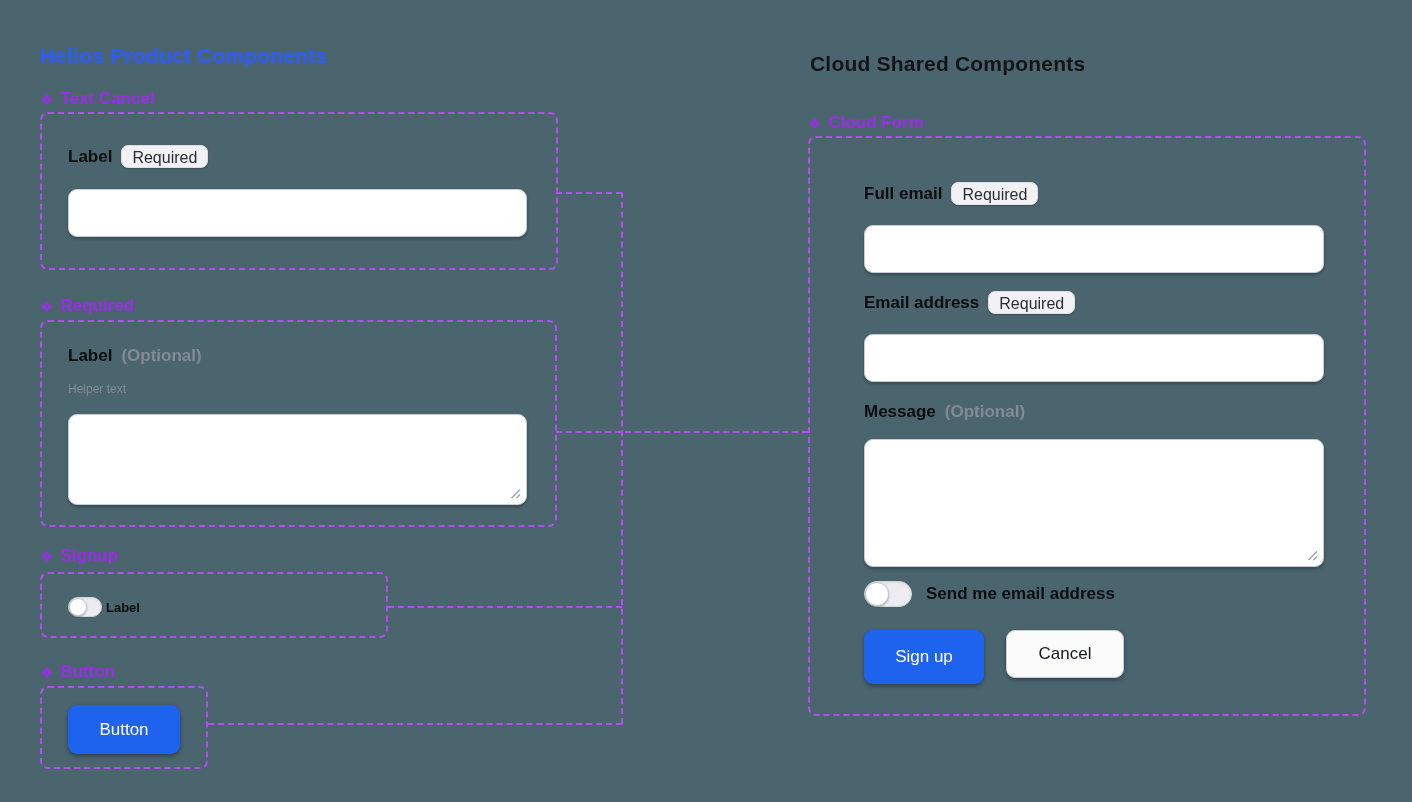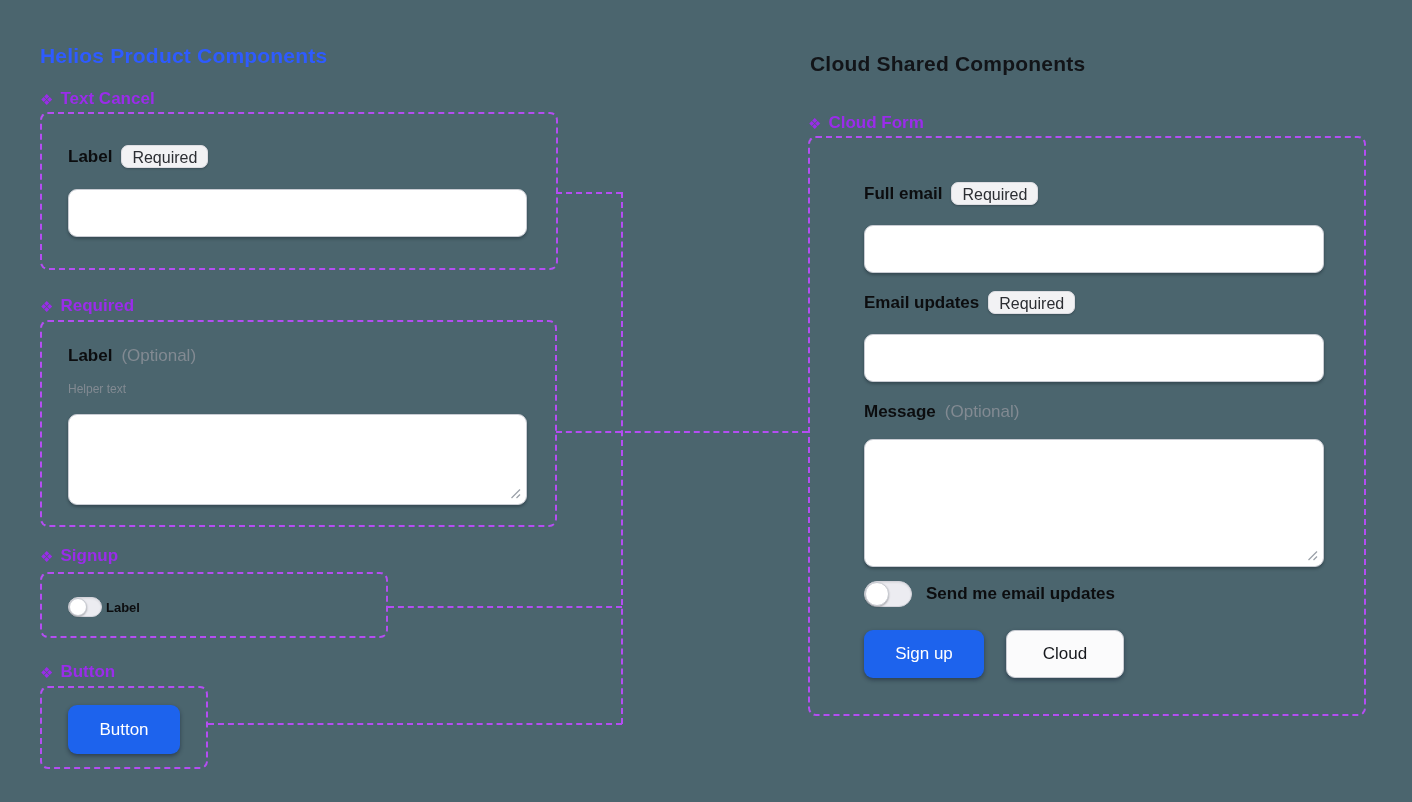--- a/index.html
+++ b/index.html
@@ -29,21 +29,21 @@
     border-radius: 8px;
   }
   .connector-h { position: absolute; border-top: 2px dashed var(--dashed-line, #b44df2); height: 0; }
   .connector-v { position: absolute; border-left: 2px dashed var(--dashed-line, #b44df2); width: 0; }
 
   
   .label-row {
     position: absolute; display: flex; align-items: center; gap: 9px;
     font-size: 17px; font-weight: 700; color: var(--label-text, #0c0d0f); white-space: nowrap;
   }
-  .muted { color: var(--muted-text, #828a92); font-weight: 400; }
+  .muted { color: var(--muted-text, #828a92); font-weight: 700; }
   .helper { position: absolute; font-size: 12px; color: var(--muted-text, #828a92); }
   .badge {
     display: inline-block; background: var(--badge-bg, #f2f2f4); color: var(--badge-text, #2c2e33);
     border: 1px solid #dddde2; border-radius: 7px; padding: 3px 10px 0;
     font-size: 16px; font-weight: 400; box-shadow: 0 1px 2px rgba(10,15,25,.25);
   }
 
   
   .text-field, .area-wrap textarea {
     background: #fff; border: 1px solid var(--input-border, #c9ccd3);
@@ -157,21 +157,21 @@
 
 <div class="frame" style="left:808px; top:136px; width:558px; height:580px;">
 
   <div class="label-row" style="left:54px; top:44px;">
     <span>Full email</span>
     <span class="badge">Required</span>
   </div>
   <input class="text-field" style="left: 54px; top: 87px; width: 460px; height: 48px;" value="">
 
   <div class="label-row" style="left:54px; top:153px;">
-    <span>Email updates</span>
+    <span>Email address</span>
     <span class="badge">Required</span>
   </div>
   <input class="text-field" style="left: 54px; top: 196px; width: 460px; height: 48px;" value="">
 
   <div class="label-row" style="left:54px; top:264px;">
     <span>Message</span>
     <span class="muted">(Optional)</span>
   </div>
   <div class="area-wrap" style="left:54px; top:301px; width:460px; height:128px;">
     <textarea style=""></textarea>
@@ -179,17 +179,17 @@
       <svg width="11" height="11" viewBox="0 0 11 11">
           <line x1="10" y1="1.5" x2="1.5" y2="10" stroke="#9aa0a8" stroke-width="1.2"></line>
           <line x1="10" y1="6.5" x2="6.5" y2="10" stroke="#9aa0a8" stroke-width="1.2"></line>
         </svg>
     </span>
   </div>
 
   <div class="toggle toggle-lg" style="left:54px; top:443px;">
     <span class="knob"></span>
   </div>
-  <span class="toggle-side-label" style="left:116px; top:446px; font-size:17px;">Send me email updates</span>
+  <span class="toggle-side-label" style="left:116px; top:446px; font-size:17px;">Send me email address</span>
 
-  <button class="btn btn-primary" style="left:54px; top:492px; width:120px; height:48px;">Sign up</button>
-  <button class="btn btn-secondary" style="left:196px; top:492px; width:118px; height:48px;">Cloud</button>
+  <button class="btn btn-primary" style="left:54px; top:492px; width:120px; height:54px;">Sign up</button>
+  <button class="btn btn-secondary" style="left:196px; top:492px; width:118px; height:48px;">Cancel</button>
 </div>
 
 </body></html>

